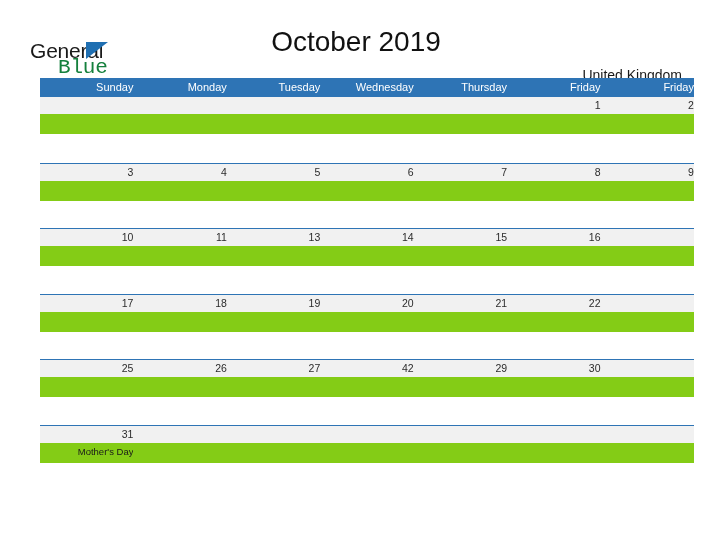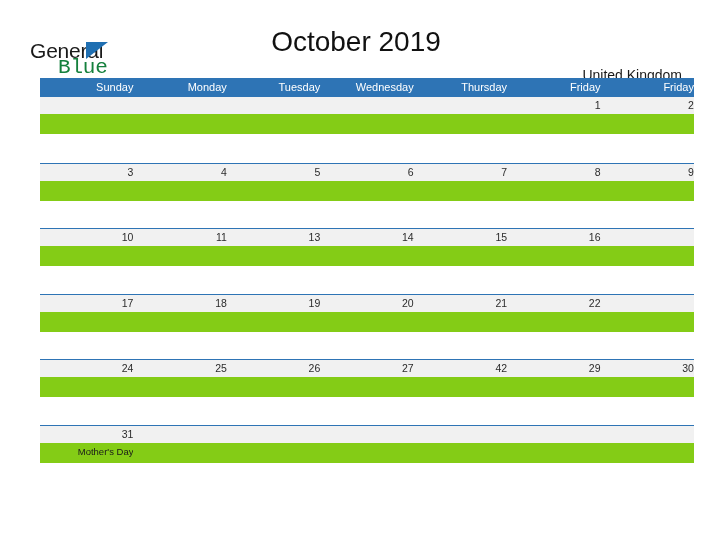--- a/index.html
+++ b/index.html
@@ -260,21 +260,20 @@
             <div class="event-cell"></div>
             <div class="event-cell"></div>
             <div class="event-cell"></div>
             <div class="event-cell"></div>
             <div class="event-cell"></div>
             <div class="event-cell"></div>
           </div>
         </div>
         <div class="week-row">
           <div class="num-band">
-            <div class="num-cell">24</div>
             <div class="num-cell">25</div>
             <div class="num-cell">26</div>
             <div class="num-cell">27</div>
             <div class="num-cell">42</div>
             <div class="num-cell">29</div>
             <div class="num-cell">30</div>
           </div>
           <div class="event-band">
             <div class="event-cell"></div>
             <div class="event-cell"></div>

